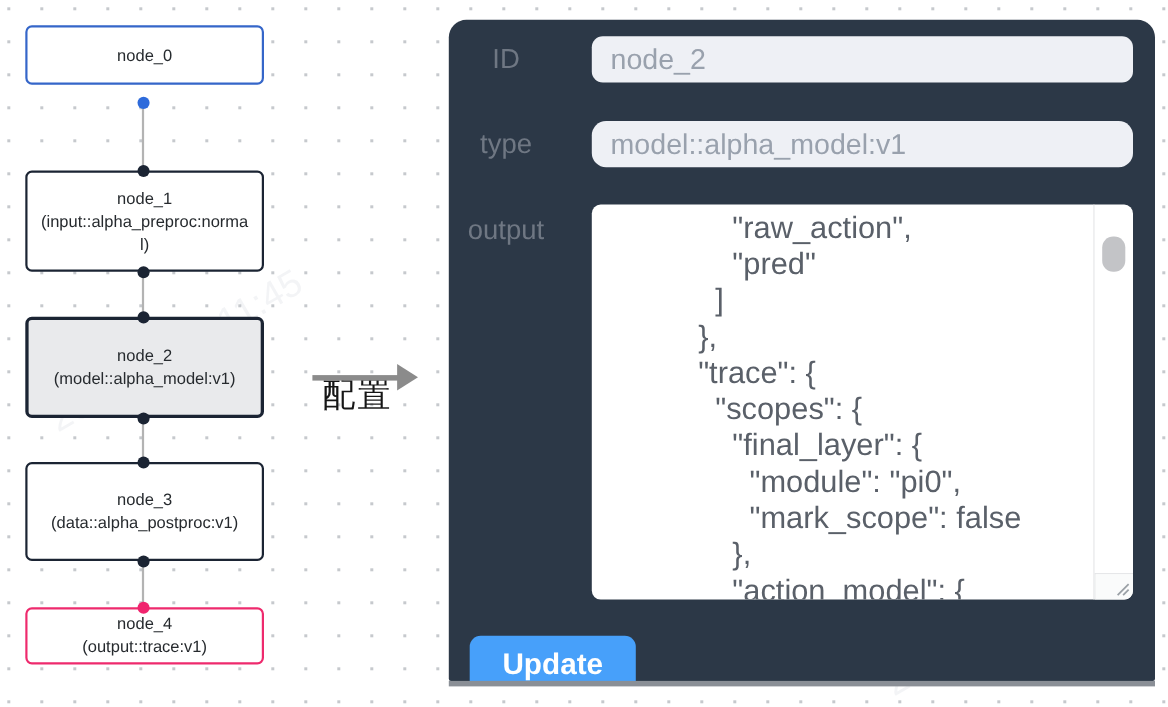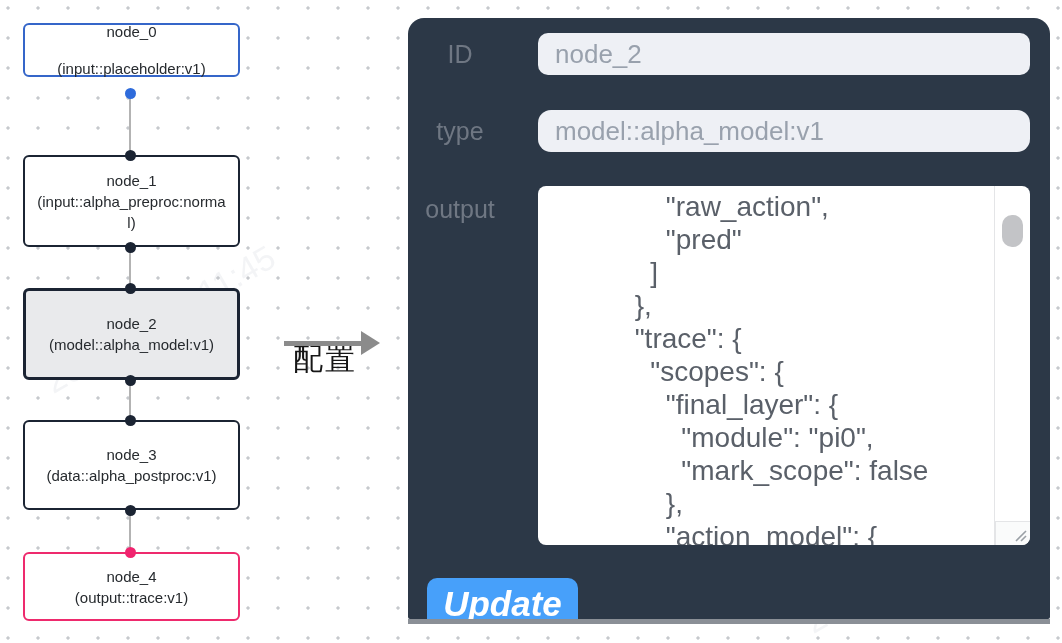--- a/index.html
+++ b/index.html
@@ -17,21 +17,21 @@
   
   .node{position:absolute;left:23px;width:217px;background:#ffffff;border-radius:6px;
     display:flex;flex-direction:column;align-items:center;justify-content:center;
     padding:0 11px;text-align:center;color:#262a2e;font-size:15px;line-height:21px;
     word-break:break-all;}
   .node .t{white-space:nowrap;}
   .n0{top:23px;height:54px;border:2px solid #3566c9;gap:16px;}
   .n1{top:155px;height:92px;border:2px solid #1b2433;}
   .n2{top:288px;height:92px;border:3px solid #1b2433;background:#e9eaec;}
   .n3{top:420px;height:90px;border:2px solid #1b2433;}
-  .n4{top:552px;height:69px;border:2px solid #ee2a6d;}
+  .n4{top:552px;height:52px;border:2px solid #ee2a6d;}
 
   .edge{position:absolute;left:129px;width:2px;background:#b3b3b3;}
   .port{position:absolute;left:125px;width:11px;height:11px;border-radius:50%;}
 
   
   .anno-label{position:absolute;left:293px;top:294px;font-size:30px;letter-spacing:2px;color:#161616;margin-top:45px;}
   .arrow-shaft{position:absolute;left:284px;top:341px;width:78px;height:5px;background:#8b8b8b;}
   .arrow-head{position:absolute;left:361px;top:331px;width:0;height:0;
     border-left:19px solid #8b8b8b;border-top:12px solid transparent;border-bottom:12px solid transparent;}
 
@@ -53,41 +53,40 @@
   .config-box{position:absolute;left:130px;top:168px;width:492px;height:359px;background:#ffffff;border-radius:8px;}
   .config-pre{position:absolute;inset:0;margin:0;padding:4px 40px 0 50px;overflow:hidden;
     white-space:pre;font-family:"Liberation Sans",sans-serif;font-size:28px;line-height:33px;color:#5a6069;}
   .sb-divider{position:absolute;top:0;bottom:0;right:35px;width:1px;background:#e4e5e7;}
   .sb-thumb{position:absolute;right:7px;top:29px;width:21px;height:32px;border-radius:10px;background:#c3c4c7;}
   .sb-corner{position:absolute;right:0;bottom:0;width:35px;height:24px;background:#fafbfb;
     border-top:1px solid #e4e5e7;border-left:1px solid #e4e5e7;border-radius:0 0 8px 0;}
   .grip{position:absolute;right:2px;bottom:2px;}
 
   .update-btn{position:absolute;left:19px;top:560px;width:151px;height:52px;border:none;
-    border-radius:10px;background:#47a0fa;color:#ffffff;font-size:35px;font-weight:700;
-    display:flex;align-items:center;justify-content:center;cursor:pointer;font-style:italic;}
+    border-radius:10px;background:#47a0fa;color:#ffffff;font-size:27px;font-weight:700;
+    display:flex;align-items:center;justify-content:center;cursor:pointer;}
 </style>
 </head>
 <body>
 
 <div class="stage">
 
   <div class="canvas">
     <span class="watermark" style="left:30px;top:300px;">2025/04/11 11:45</span>
     <span class="watermark" style="left:540px;top:330px;">2025/04/11 11:45</span>
     <span class="watermark" style="left:790px;top:540px;">2025/04/11 11:45</span>
 
     <div class="edge" style="top:93px;height:62px;"></div>
     <div class="edge" style="top:247px;height:41px;"></div>
     <div class="edge" style="top:380px;height:40px;"></div>
     <div class="edge" style="top:510px;height:42px;"></div>
 
     <div class="node n0">
       <span class="t">node_0</span>
-      <span class="s">(input::placeholder:v1)</span>
     </div>
     <div class="node n1">
       <span class="t">node_1</span>
       <span class="s">(input::alpha_preproc:normal)</span>
     </div>
     <div class="node n2">
       <span class="t">node_2</span>
       <span class="s">(model::alpha_model:v1)</span>
     </div>
     <div class="node n3">

